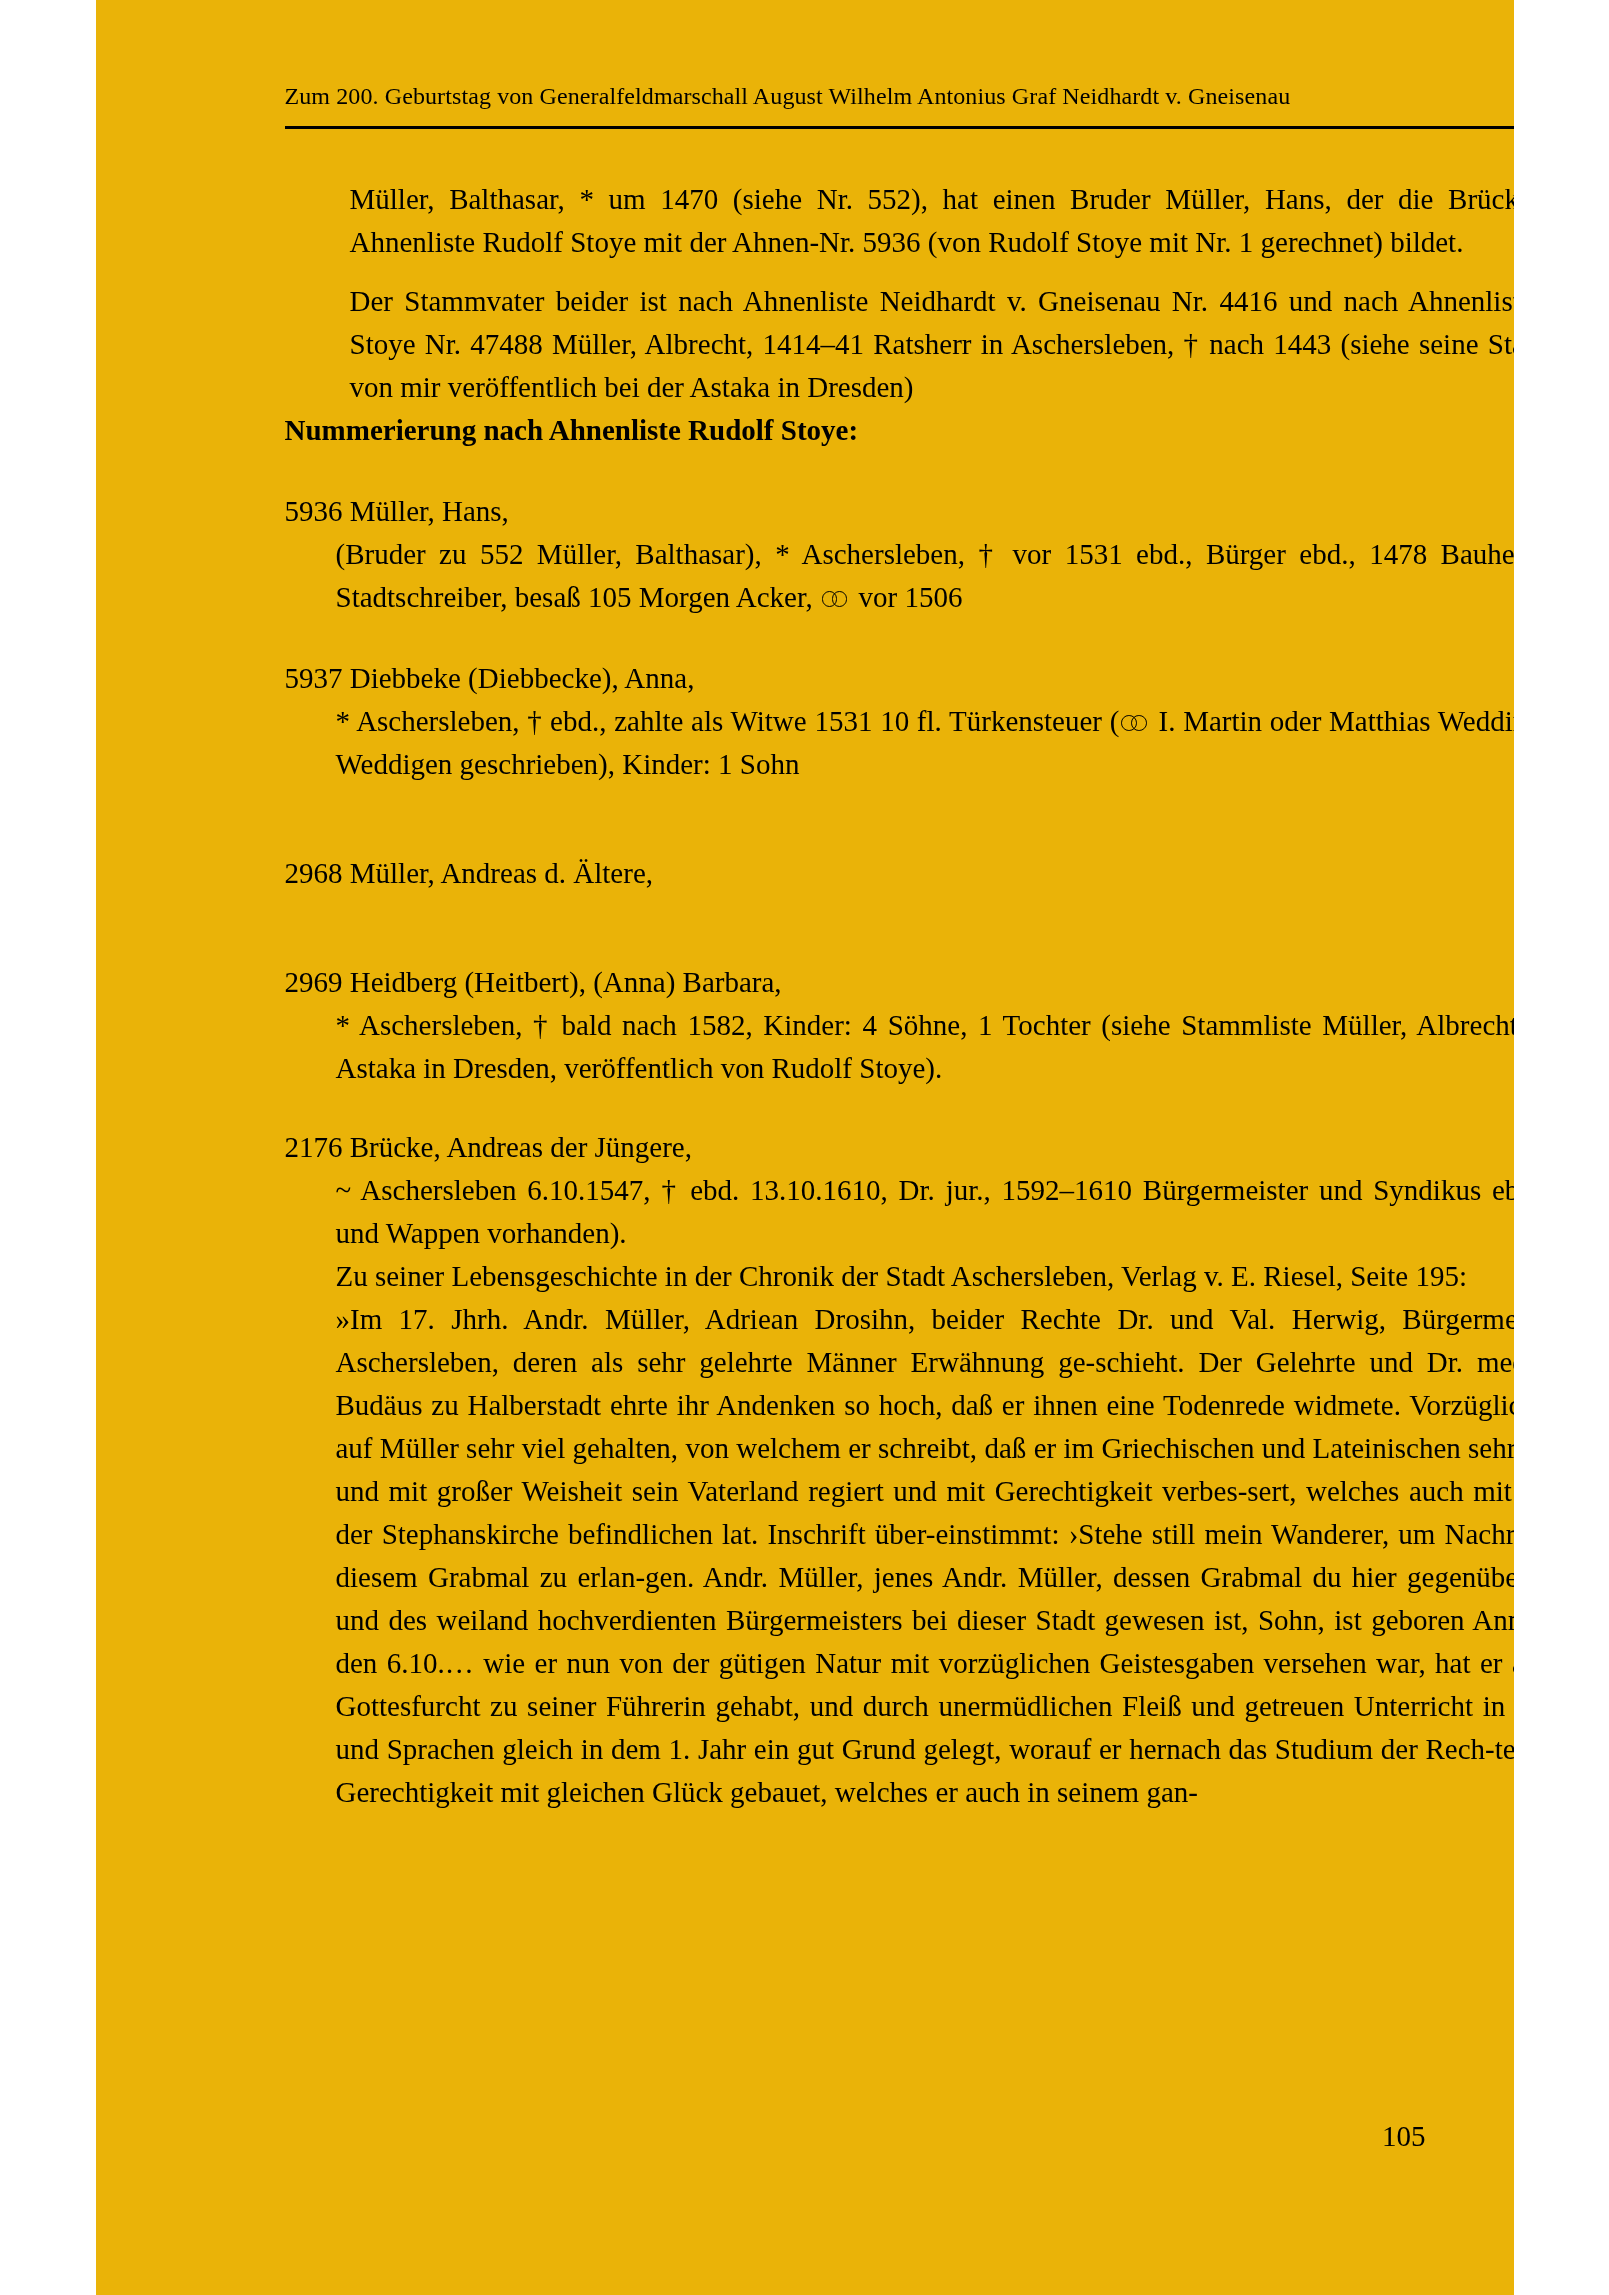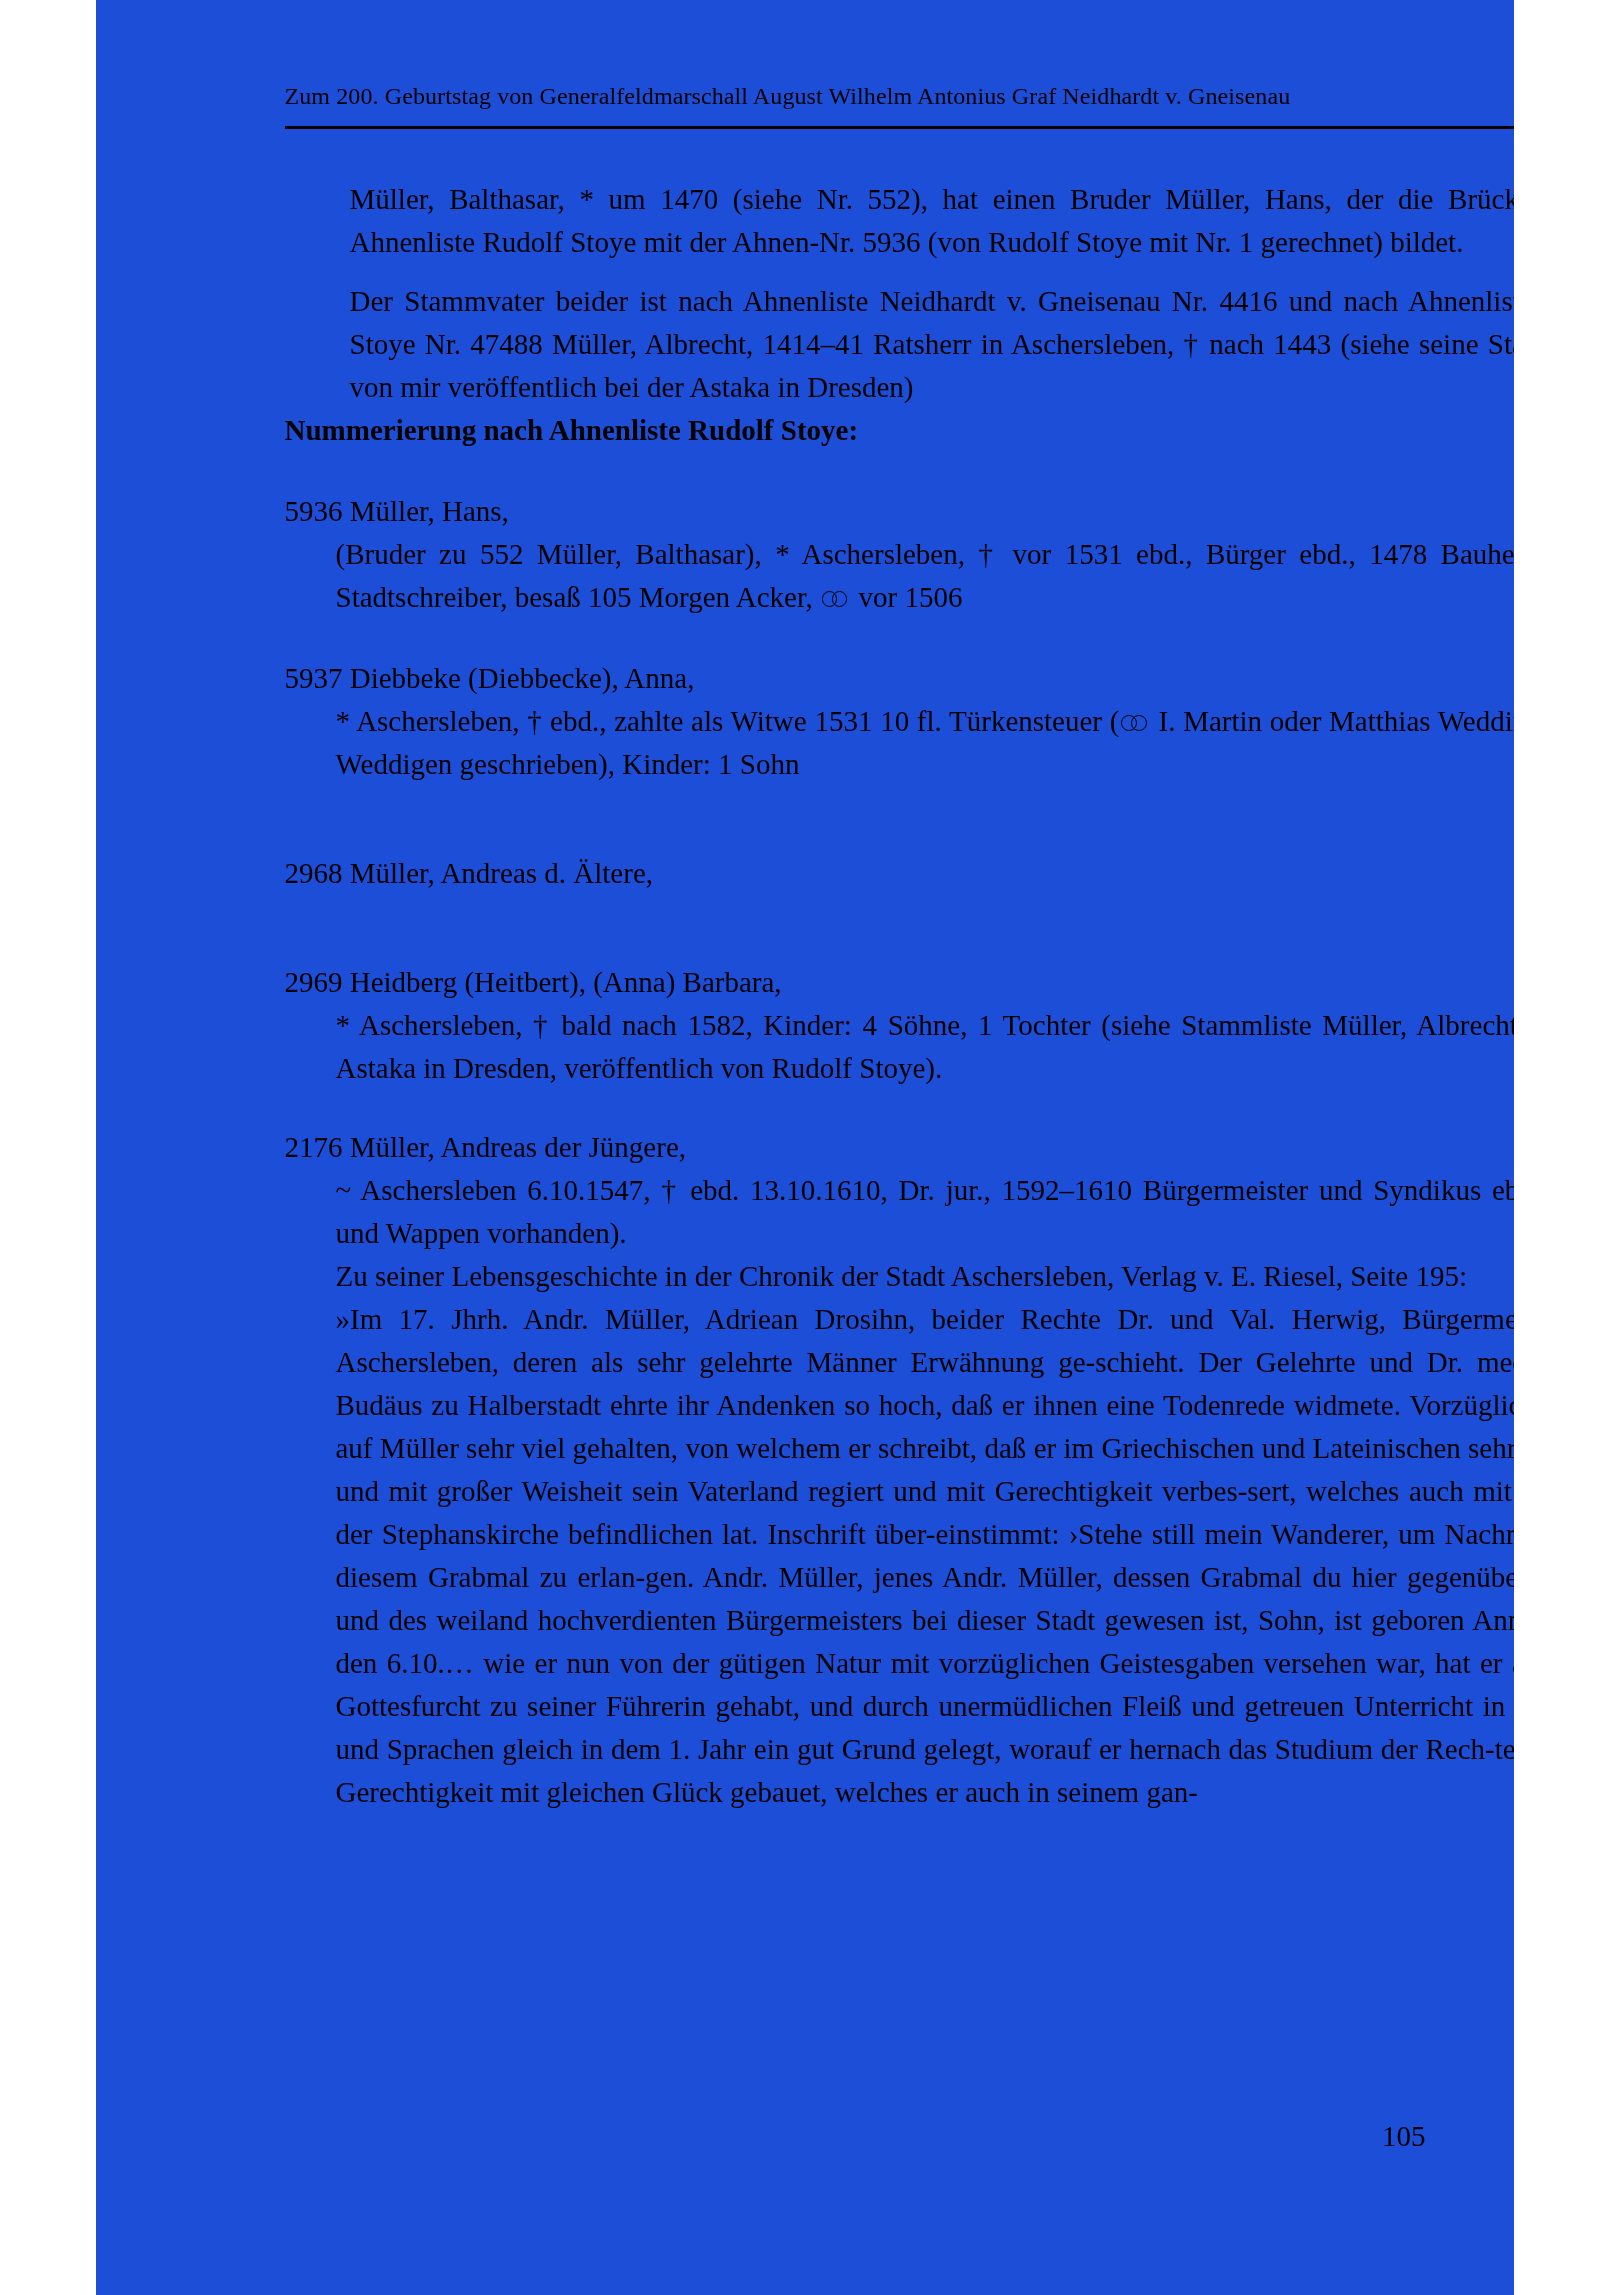--- a/index.html
+++ b/index.html
@@ -10,21 +10,21 @@
   }
   body {
     font-family: "Liberation Serif", "DejaVu Serif", serif;
     color: #000000;
   }
   .page {
     position: relative;
     width: 1418px;
     height: 2295px;
     margin: 0 auto;
-    background: #1d4ed8;
+    background: #eab308;
     box-sizing: border-box;
     overflow: hidden;
   }
 
   
   .running-head {
     position: absolute;
     left: 189px;
     top: 83px;
     width: 1333px;
@@ -157,21 +157,21 @@
     </div>
 
     <div class="gap-large"></div>
 
     <div class="entry">
       <p class="entry-head"><span>2969</span> <span>Heidberg (Heitbert), (Anna) Barbara,</span></p>
       <p class="entry-body">* Aschersleben, † bald nach 1582, Kinder: 4 Söhne, 1 Tochter (siehe Stammliste Müller, Albrecht bei der Astaka in Dresden, veröffentlich von Rudolf Stoye).</p>
     </div>
 
     <div class="entry tight">
-      <p class="entry-head"><span>2176</span> <span>Müller, Andreas der Jüngere,</span></p>
+      <p class="entry-head"><span>2176</span> <span>Brücke, Andreas der Jüngere,</span></p>
       <p class="entry-body">~ Aschersleben 6.10.1547, † ebd. 13.10.1610, Dr. jur., 1592–1610 Bürgermeister und Syndikus ebd. (Bild und Wappen vorhanden).</p>
       <p class="entry-body">Zu seiner Lebensgeschichte in der Chronik der Stadt Aschersleben, Verlag v. E. Riesel, Seite 195:</p>
       <p class="entry-body">»Im 17. Jhrh. Andr. Müller, Adriean Drosihn, beider Rechte Dr. und Val. Herwig, Bürgermeister zu Aschersleben, deren als sehr gelehrte Männer Erwähnung ge-schieht. Der Gelehrte und Dr. med. Wilh. Budäus zu Halberstadt ehrte ihr Andenken so hoch, daß er ihnen eine Todenrede widmete. Vorzüglich hat er auf Müller sehr viel gehalten, von welchem er schreibt, daß er im Griechischen und Lateinischen sehr gelehrt, und mit großer Weisheit sein Vaterland regiert und mit Gerechtigkeit verbes-sert, welches auch mit einer in der Stephanskirche befindlichen lat. Inschrift über-einstimmt: ›Stehe still mein Wanderer, um Nachricht von diesem Grabmal zu erlan-gen. Andr. Müller, jenes Andr. Müller, dessen Grabmal du hier gegenüber siehst, und des weiland hochverdienten Bürgermeisters bei dieser Stadt gewesen ist, Sohn, ist geboren Anno 1547, den 6.10.… wie er nun von der gütigen Natur mit vorzüglichen Geistesgaben versehen war, hat er auch die Gottesfurcht zu seiner Führerin gehabt, und durch unermüdlichen Fleiß und getreuen Unterricht in Künsten und Sprachen gleich in dem 1. Jahr ein gut Grund gelegt, worauf er hernach das Studium der Rech-te und der Gerechtigkeit mit gleichen Glück gebauet, welches er auch in seinem gan-</p>
     </div>
 
   </div>
 
   <div class="folio">105</div>
 
 </div>

